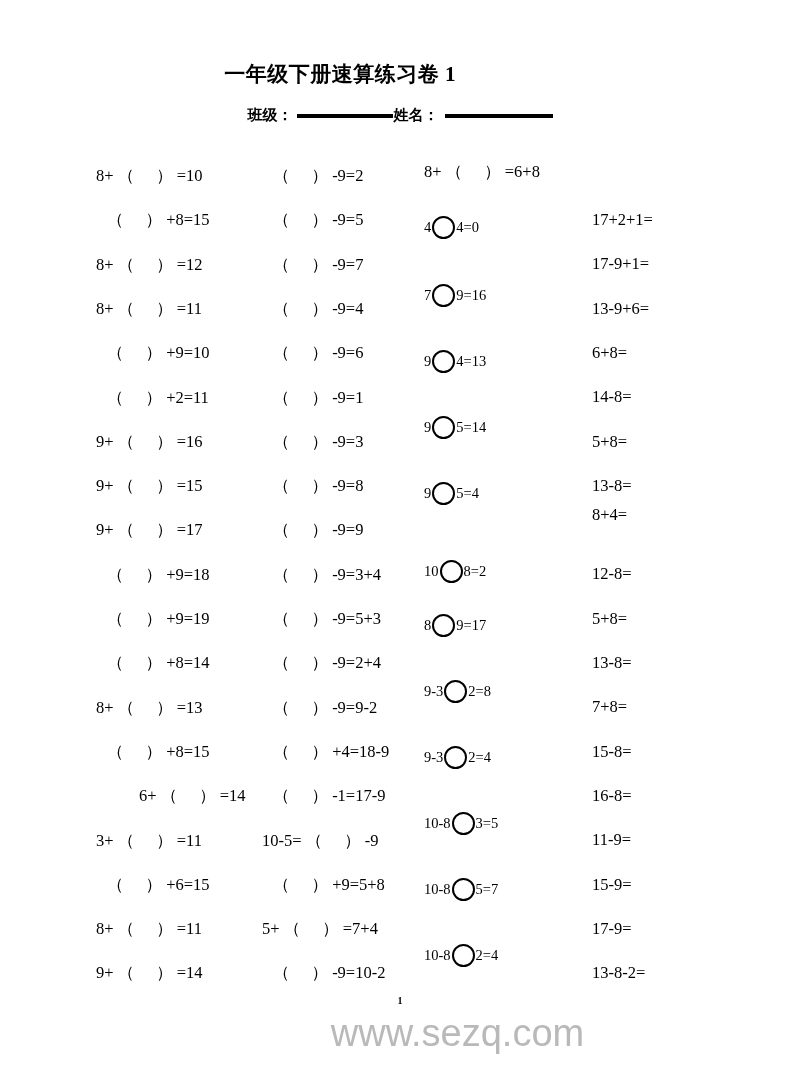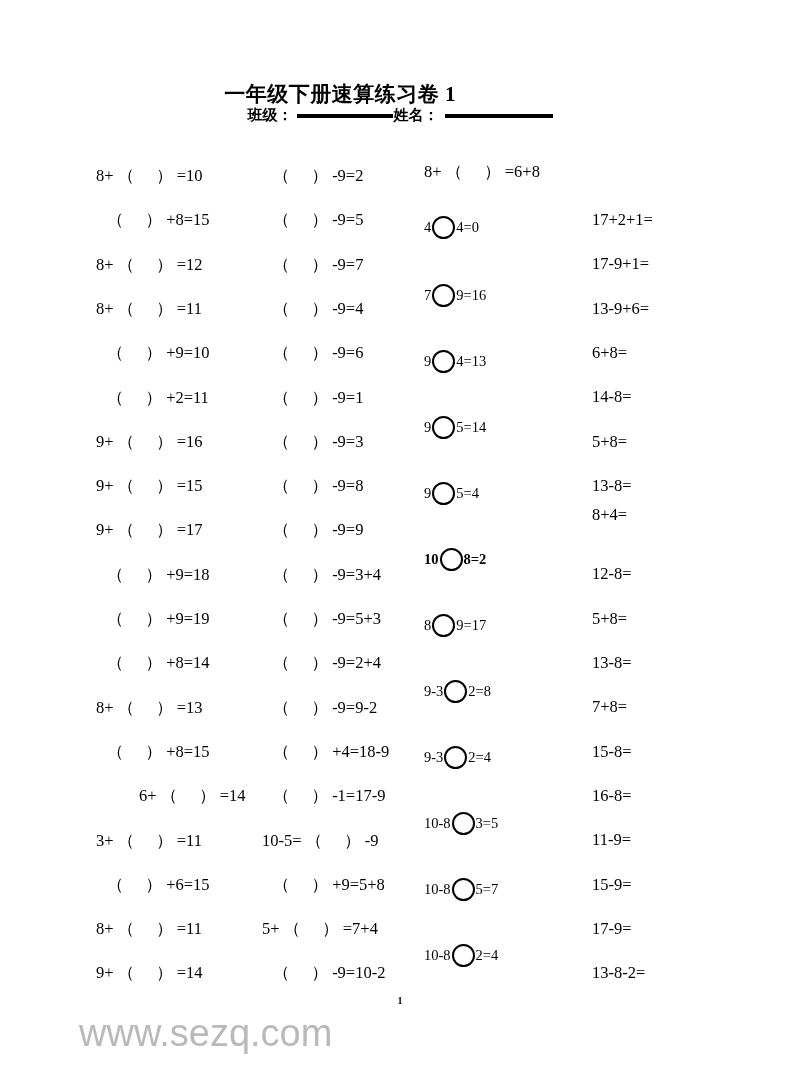--- a/index.html
+++ b/index.html
@@ -17,21 +17,21 @@
     width: 800px;
     height: 1080px;
     overflow: hidden;
     background: #ffffff;
   }
 
   
   #title {
     position: absolute;
     left: 0;
-    top: 80px;
+    top: 60px;
     width: 680px;
     text-align: center;
     font-size: 21px;
     font-weight: bold;
     letter-spacing: 0.5px;
     font-family: "Liberation Serif", "DejaVu Serif", serif;
     white-space: nowrap;
   }
   #infoline {
     position: absolute;
@@ -120,26 +120,26 @@
     width: 800px;
     text-align: center;
     font-size: 10px;
     font-weight: bold;
   }
   #watermark {
     position: absolute;
     left: 0;
     top: 1012px;
     width: 800px;
-    text-align: left;
+    text-align: center;
     font-family: "Liberation Sans", "DejaVu Sans", sans-serif;
     font-size: 38px;
     color: #b9b9b9;
     letter-spacing: 0px;
-    padding-left: 79px;
+    padding-left: 115px;
     box-sizing: border-box;
   }
 </style>
 </head>
 <body>
 
 <div id="page">
 
   <div id="title">一年级下册速算练习卷 1</div>
 
@@ -189,21 +189,21 @@
       <div class="row" style="top: 765.1px; left: 0px;"><span class="t">5+</span> <span class="brk"><span class="p">（</span><span class="gap"></span><span class="p">）</span></span> <span class="t">=7+4</span></div>
       <div class="row ind" style="top: 809.4px; left: 0px;"><span class="brk"><span class="p">（</span><span class="gap"></span><span class="p">）</span></span> <span class="t">-9=10-2</span></div>
     </div>
   <div class="col" id="col3">
       <div class="row" style="top: 8px; left: 0px;"><span class="t">8+</span> <span class="brk"><span class="p">（</span><span class="gap"></span><span class="p">）</span></span> <span class="t">=6+8</span></div>
       <div class="row circ" style="top: 60px; left: 0px;"><span class="t">4</span><span class="circle"></span><span class="t">4=0</span></div>
       <div class="row circ" style="top: 128px; left: 0px;"><span class="t">7</span><span class="circle"></span><span class="t">9=16</span></div>
       <div class="row circ" style="top: 194px; left: 0px;"><span class="t">9</span><span class="circle"></span><span class="t">4=13</span></div>
       <div class="row circ" style="top: 260px; left: 0px;"><span class="t">9</span><span class="circle"></span><span class="t">5=14</span></div>
       <div class="row circ" style="top: 326px; left: 0px;"><span class="t">9</span><span class="circle"></span><span class="t">5=4</span></div>
-      <div class="row circ" style="top: 392px; left: 0px; font-weight: bold;"><span class="t">10</span><span class="circle"></span><span class="t">8=2</span></div>
+      <div class="row circ" style="top: 404px; left: 0px;"><span class="t">10</span><span class="circle"></span><span class="t">8=2</span></div>
       <div class="row circ" style="top: 458px; left: 0px;"><span class="t">8</span><span class="circle"></span><span class="t">9=17</span></div>
       <div class="row circ" style="top: 524px; left: 0px;"><span class="t">9-3</span><span class="circle"></span><span class="t">2=8</span></div>
       <div class="row circ" style="top: 590px; left: 0px;"><span class="t">9-3</span><span class="circle"></span><span class="t">2=4</span></div>
       <div class="row circ" style="top: 656px; left: 0px;"><span class="t">10-8</span><span class="circle"></span><span class="t">3=5</span></div>
       <div class="row circ" style="top: 722px; left: 0px;"><span class="t">10-8</span><span class="circle"></span><span class="t">5=7</span></div>
       <div class="row circ" style="top: 788px; left: 0px;"><span class="t">10-8</span><span class="circle"></span><span class="t">2=4</span></div>
     </div>
   <div class="col" id="col4">
       <div class="row" style="top: 56px; left: 0px;"><span class="t">17+2+1=</span></div>
       <div class="row" style="top: 100.3px; left: 0px;"><span class="t">17-9+1=</span></div>

